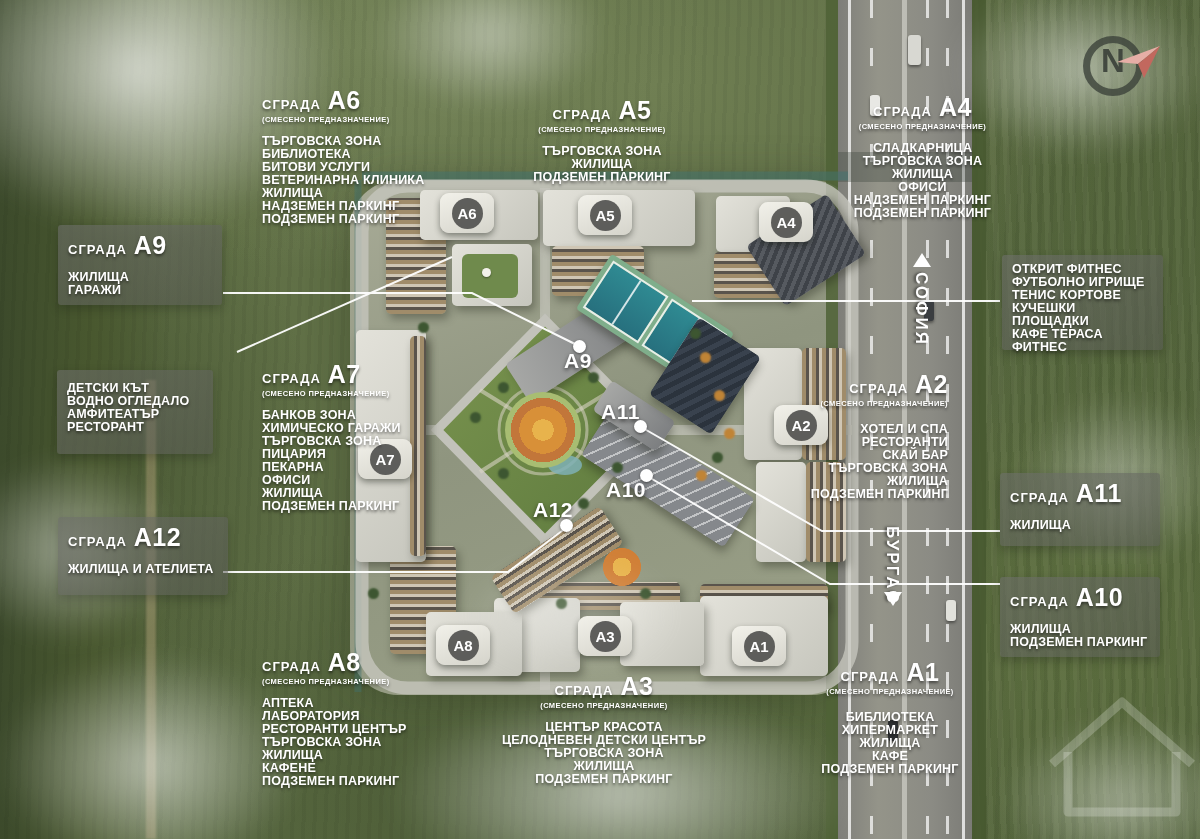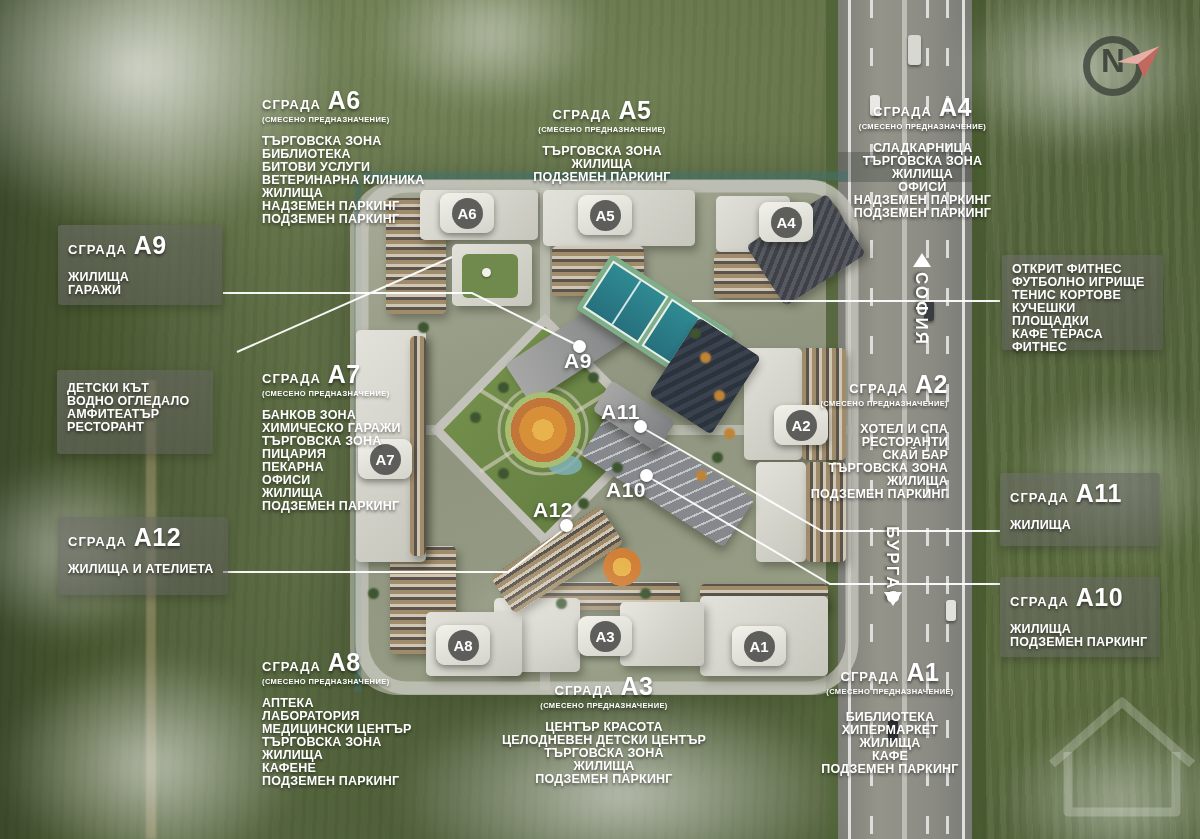--- a/index.html
+++ b/index.html
@@ -362,21 +362,21 @@
 
   <div class="callout pos-a8" style="left:262px;top:650px;width:210px">
     <div class="co-title">
         <span class="co-prefix">СГРАДА</span>
         <span class="co-label">А8</span>
       </div>
     <div class="co-sub">(СМЕСЕНО ПРЕДНАЗНАЧЕНИЕ)</div>
     <div class="co-features">
         <div>АПТЕКА</div>
         <div>ЛАБОРАТОРИЯ</div>
-        <div>МЕДИЦИНСКИ ЦЕНТЪР</div>
+        <div>РЕСТОРАНТИ ЦЕНТЪР</div>
         <div>ТЪРГОВСКА ЗОНА</div>
         <div>ЖИЛИЩА</div>
         <div>КАФЕНЕ</div>
         <div>ПОДЗЕМЕН ПАРКИНГ</div>
       </div>
   </div>
 
   <div class="callout ctr pos-a3" style="left:493px;top:674px;width:222px">
     <div class="co-title">
         <span class="co-prefix">СГРАДА</span>

